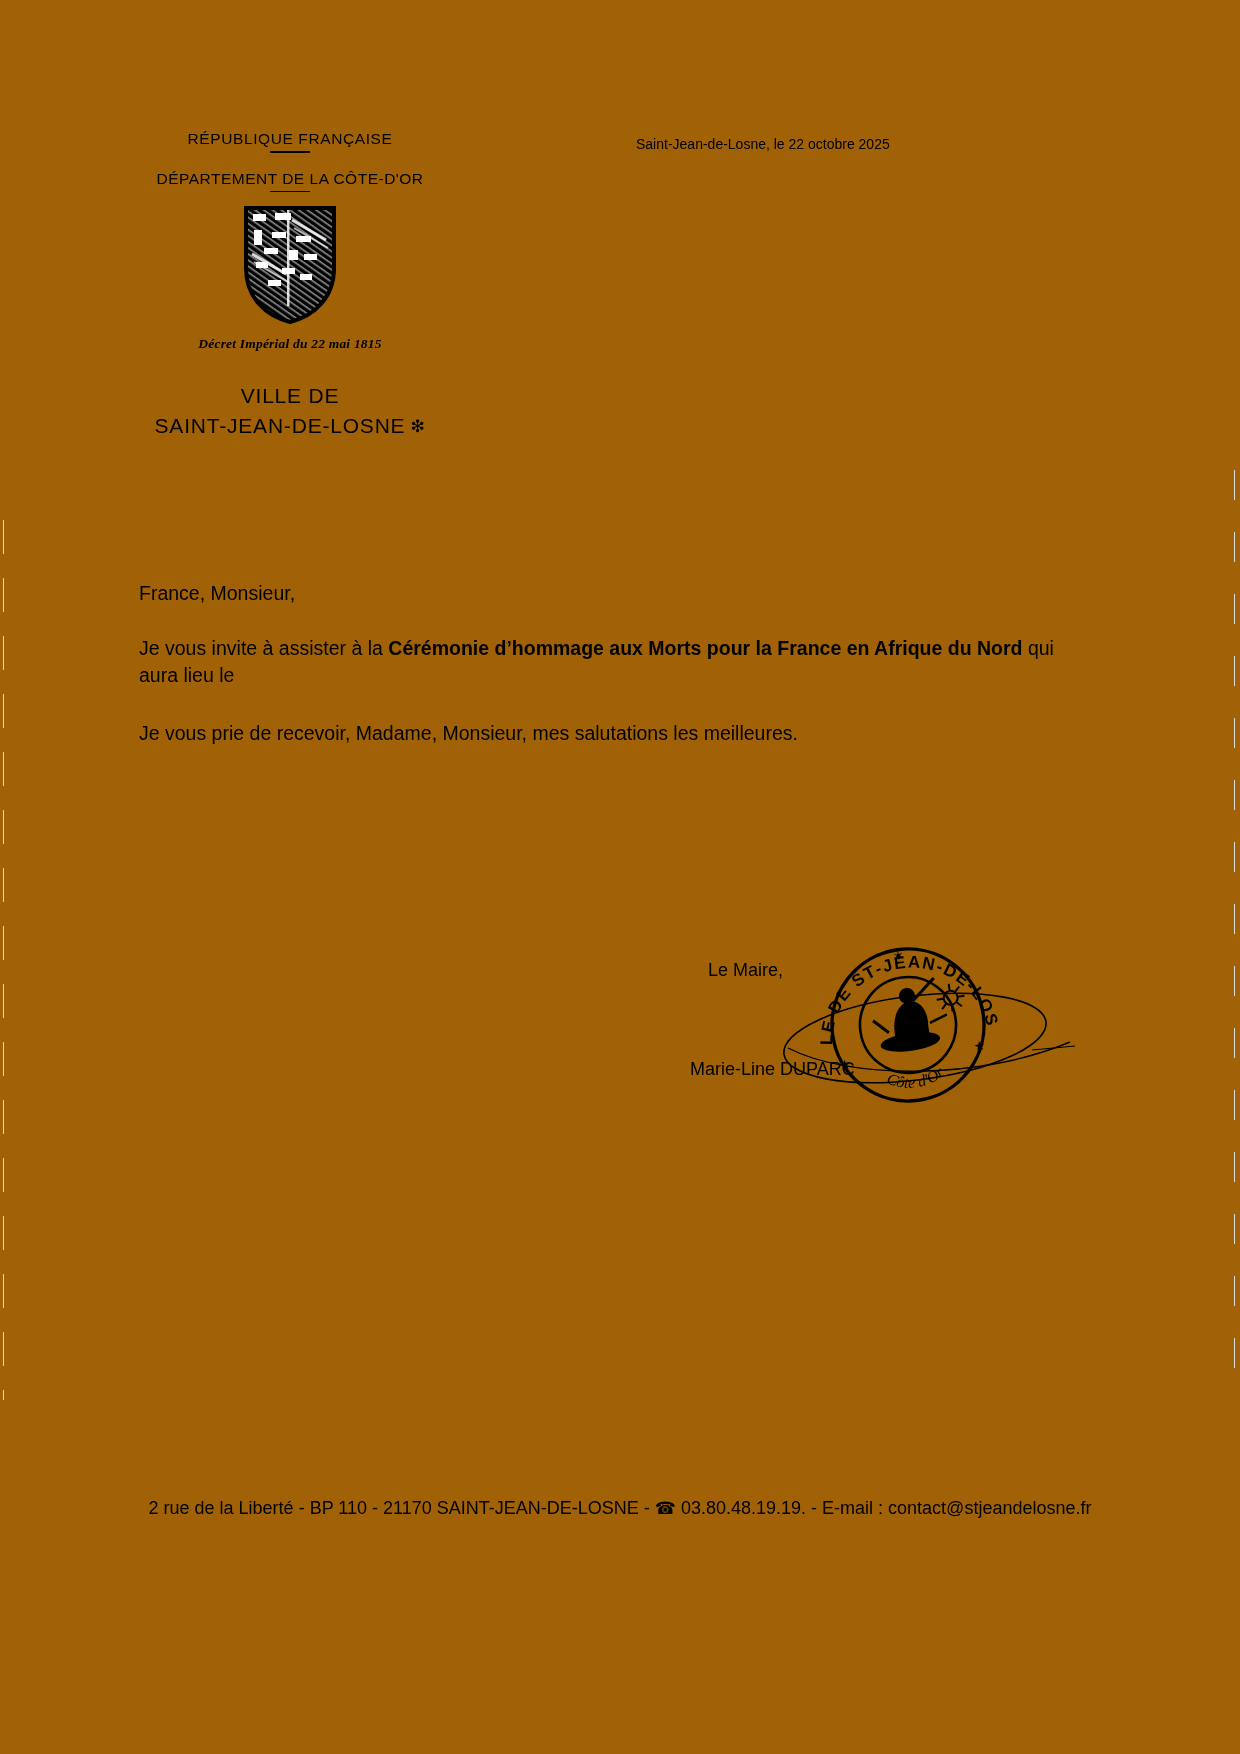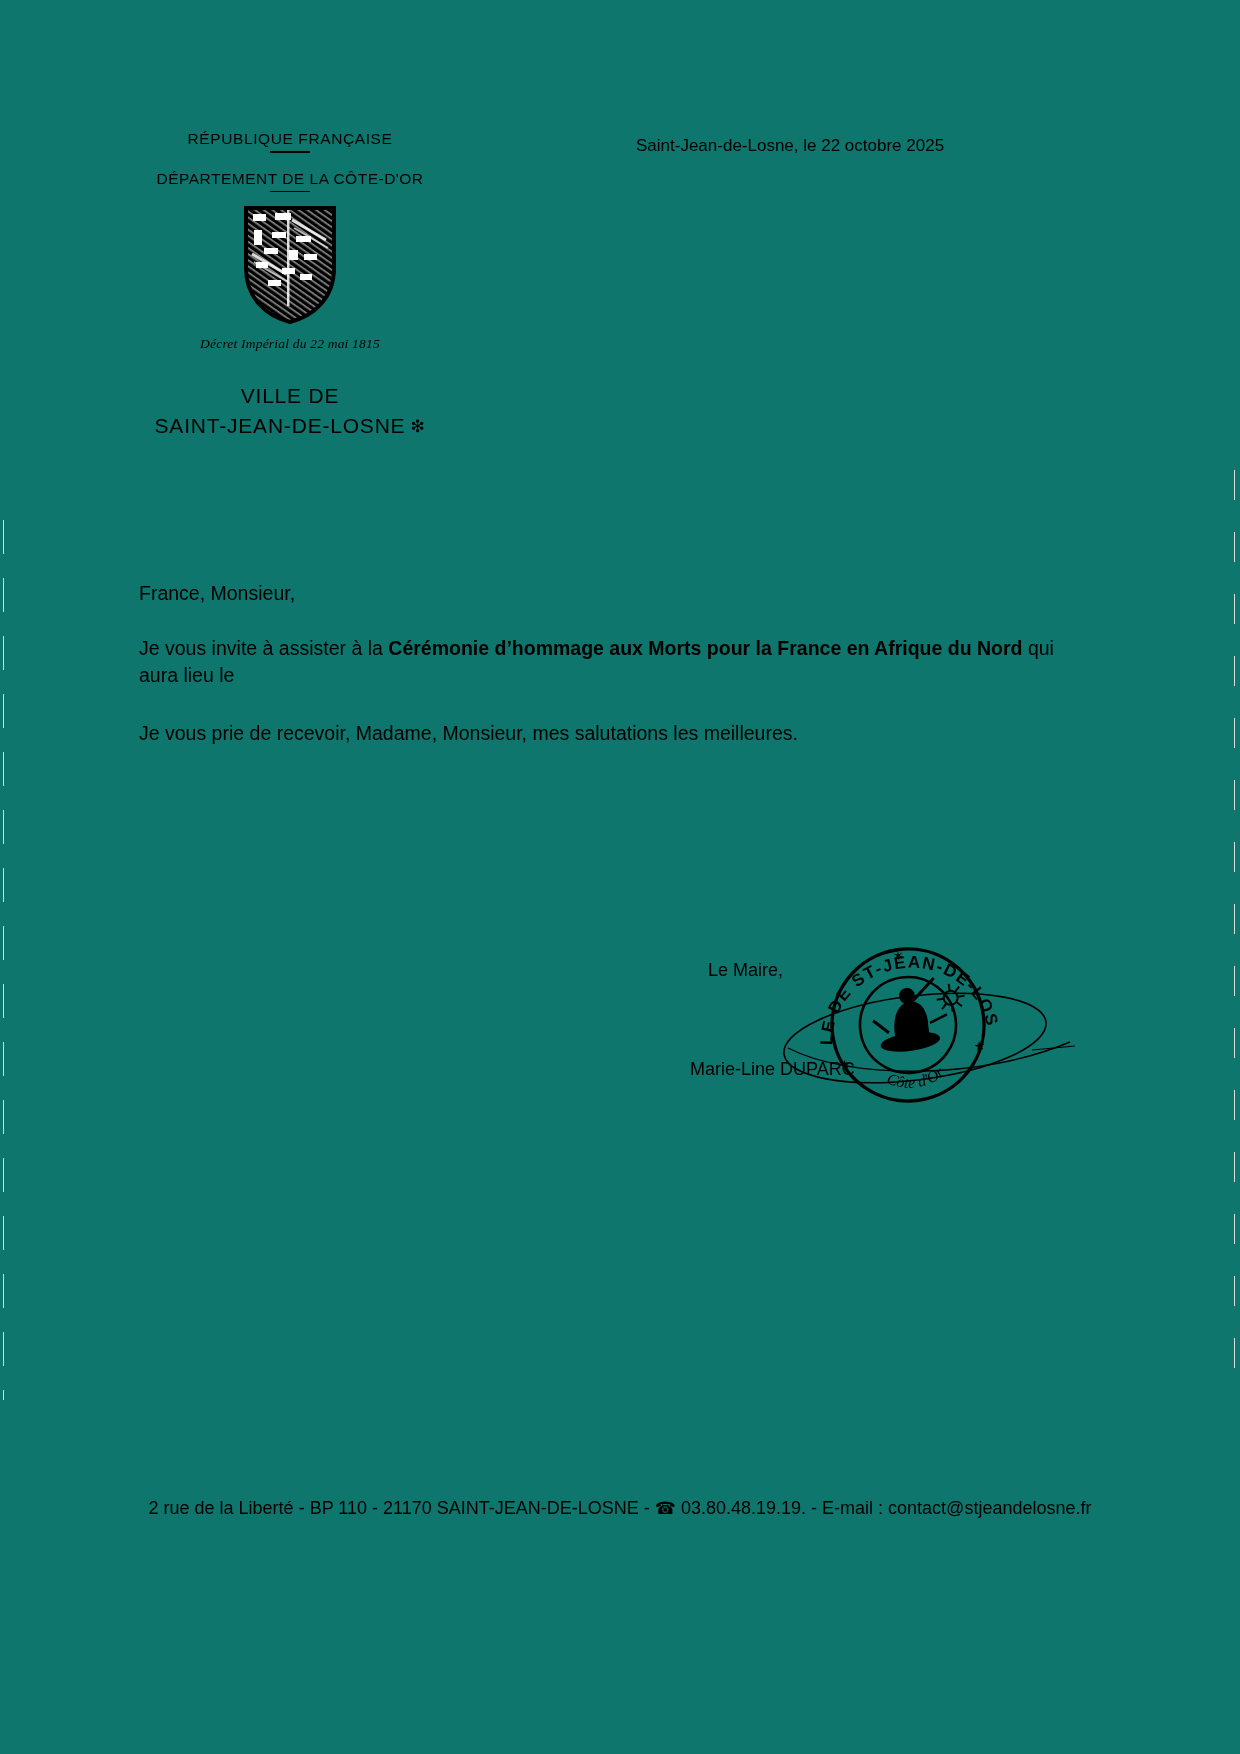--- a/index.html
+++ b/index.html
@@ -4,21 +4,21 @@
 <style>
   html, body {
     margin: 0;
     padding: 0;
     background: #ffffff;
   }
   .page {
     position: relative;
     width: 1240px;
     height: 1754px;
-    background: #0f766e;
+    background: #a16207;
     font-family: "Liberation Sans", sans-serif;
     color: #000000;
     overflow: hidden;
   }
 
   
   .scan-edge-left {
     position: absolute;
     left: 3px;
     top: 520px;
@@ -73,21 +73,21 @@
   .arms {
     margin: 14px auto 0 auto;
     width: 96px;
     height: 118px;
   }
   .arms svg { display: block; }
 
   .lh-decree {
     margin-top: 12px;
     font-family: "Liberation Serif", serif;
-    font-weight: normal;
+    font-weight: bold;
     font-style: italic;
     font-size: 13.5px;
     letter-spacing: 0.2px;
     white-space: nowrap;
   }
   .lh-ville {
     margin-top: 32px;
     font-size: 21px;
     letter-spacing: 0.8px;
   }
@@ -101,21 +101,21 @@
     font-size: 17px;
     vertical-align: 1px;
     margin-left: 5px;
   }
 
   
   .dateline {
     position: absolute;
     left: 636px;
     top: 136px;
-    font-size: 17px;
+    font-size: 14px;
     white-space: nowrap;
   }
 
   
   .body {
     position: absolute;
     left: 139px;
     top: 580px;
     width: 930px;
     font-size: 19.5px;

